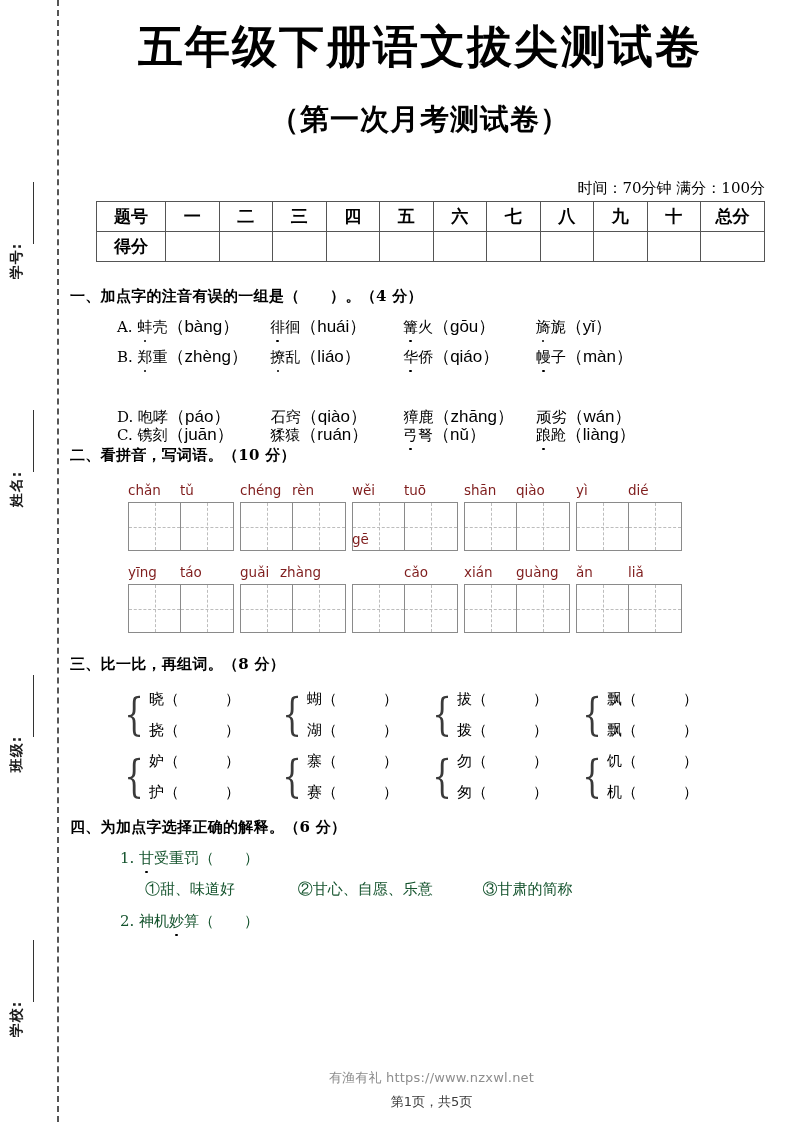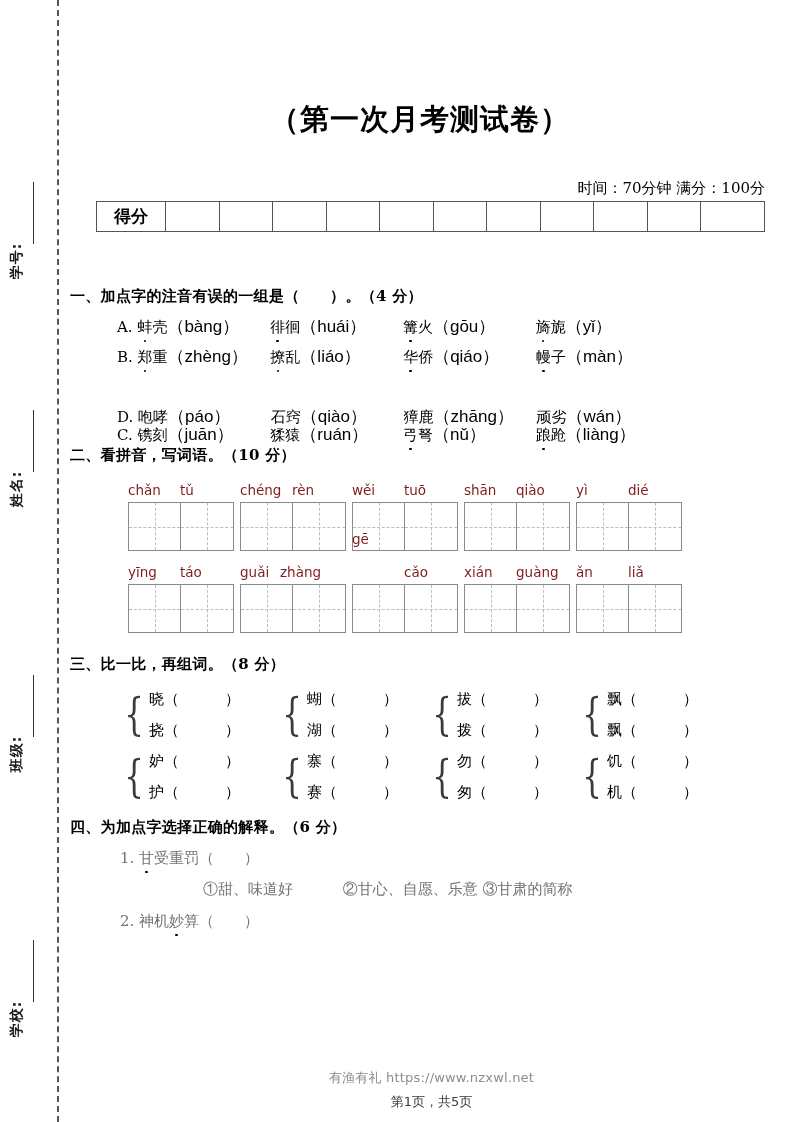--- a/index.html
+++ b/index.html
@@ -211,23 +211,22 @@
     line-height: 31px;
     font-size: 15px;
   }
   .paren-gap { display: inline-block; width: 46px; }
 
   
   .q4-line {
     position: absolute;
     font-family: "DejaVu Serif", "Liberation Serif", serif;
     font-size: 15px;
-    color: #737373;
-    white-space: nowrap;
-    text-align: right;
+    color: #14532d;
+    white-space: nowrap;
   }
   .q4-opt { display: inline-block; }
 
   
   #watermark {
     position: absolute;
     left: 0; top: 1069px;
     width: 723px;
     text-align: center;
     font-family: "DejaVu Sans", "Liberation Sans", sans-serif;
@@ -259,26 +258,41 @@
 
   <div class="side-rule" style="top:675px;height:62px;"></div>
   <div class="side-label" style="top:745px;">班级:</div>
 
   <div class="side-rule" style="top:940px;height:62px;"></div>
   <div class="side-label" style="top:1010px;">学校:</div>
 </div>
 
 <div id="sheet">
 
+  <div id="title-main">五年级下册语文拔尖测试卷</div>
   <div id="title-sub">（第一次月考测试卷）</div>
 
   <div id="exam-meta">时间：70分钟  满分：100分</div>
 
   <table id="score-table">
     <tbody>
+      <tr>
+        <td class="lbl">题号</td>
+        <td>一</td>
+        <td>二</td>
+        <td>三</td>
+        <td>四</td>
+        <td>五</td>
+        <td>六</td>
+        <td>七</td>
+        <td>八</td>
+        <td>九</td>
+        <td>十</td>
+        <td class="tot">总分</td>
+      </tr>
       <tr>
         <td class="lbl">得分</td>
         <td></td>
         <td></td>
         <td></td>
         <td></td>
         <td></td>
         <td></td>
         <td></td>
         <td></td>

